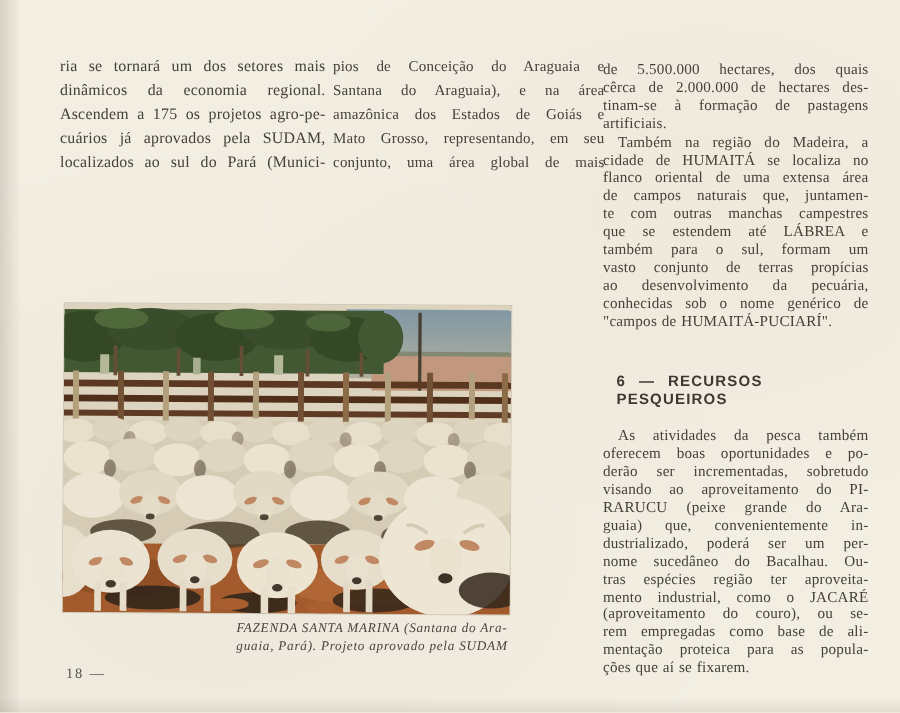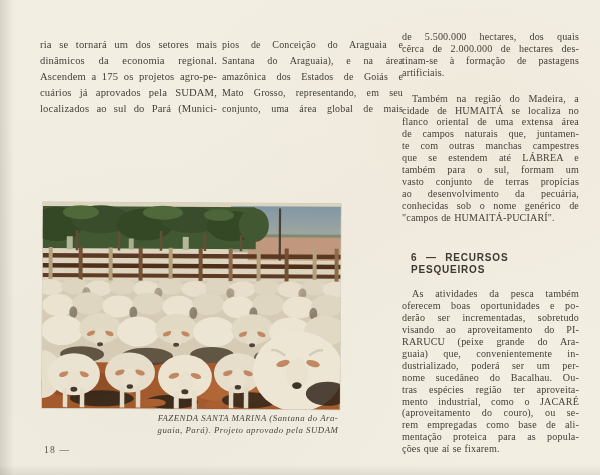--- a/index.html
+++ b/index.html
@@ -24,33 +24,33 @@
     position:absolute;inset:0;
     background:
       radial-gradient(420px 300px at 78% 30%, rgba(214,185,160,.10), rgba(0,0,0,0) 70%),
       radial-gradient(500px 380px at 25% 75%, rgba(120,110,90,.05), rgba(0,0,0,0) 70%);
     pointer-events:none;
   }
 
   .col{position:absolute;}
   .col-left{left:40px;top:37px;width:177px;font-size:10.6px;line-height:15.9px;font-family:Liberation Serif, serif;}
   .col-middle{left:222px;top:37px;width:181px;font-size:10px;line-height:15.9px;}
-  .col-right{left:402px;top:31px;width:177px;font-size:10.1px;line-height:11.9px;}
+  .col-right{left:402px;top:41px;width:177px;font-size:10.1px;line-height:11.9px;}
 
   .line{
     text-align:justify;
     text-align-last:justify;
     letter-spacing:.15px;
     word-spacing:.5px;
     white-space:nowrap;
   }
   .endflush .line:last-child{text-align-last:left;white-space:normal;}
   .indent .line:first-child{text-indent:10px;}
   .para{margin:0;}
-  .gap-top{margin-top:14px;}
+  .gap-top{margin-top:1px;}
 
   .section-heading{
     margin-top:28px;margin-bottom:13px;padding-left:9px;
     font-family:"Liberation Sans", sans-serif;
     font-weight:700;font-size:10px;letter-spacing:.8px;word-spacing:5px;
     color:#3d3833;
   }
 
   .photo{
     position:absolute;left:43px;top:202px;width:298px;height:206px;

